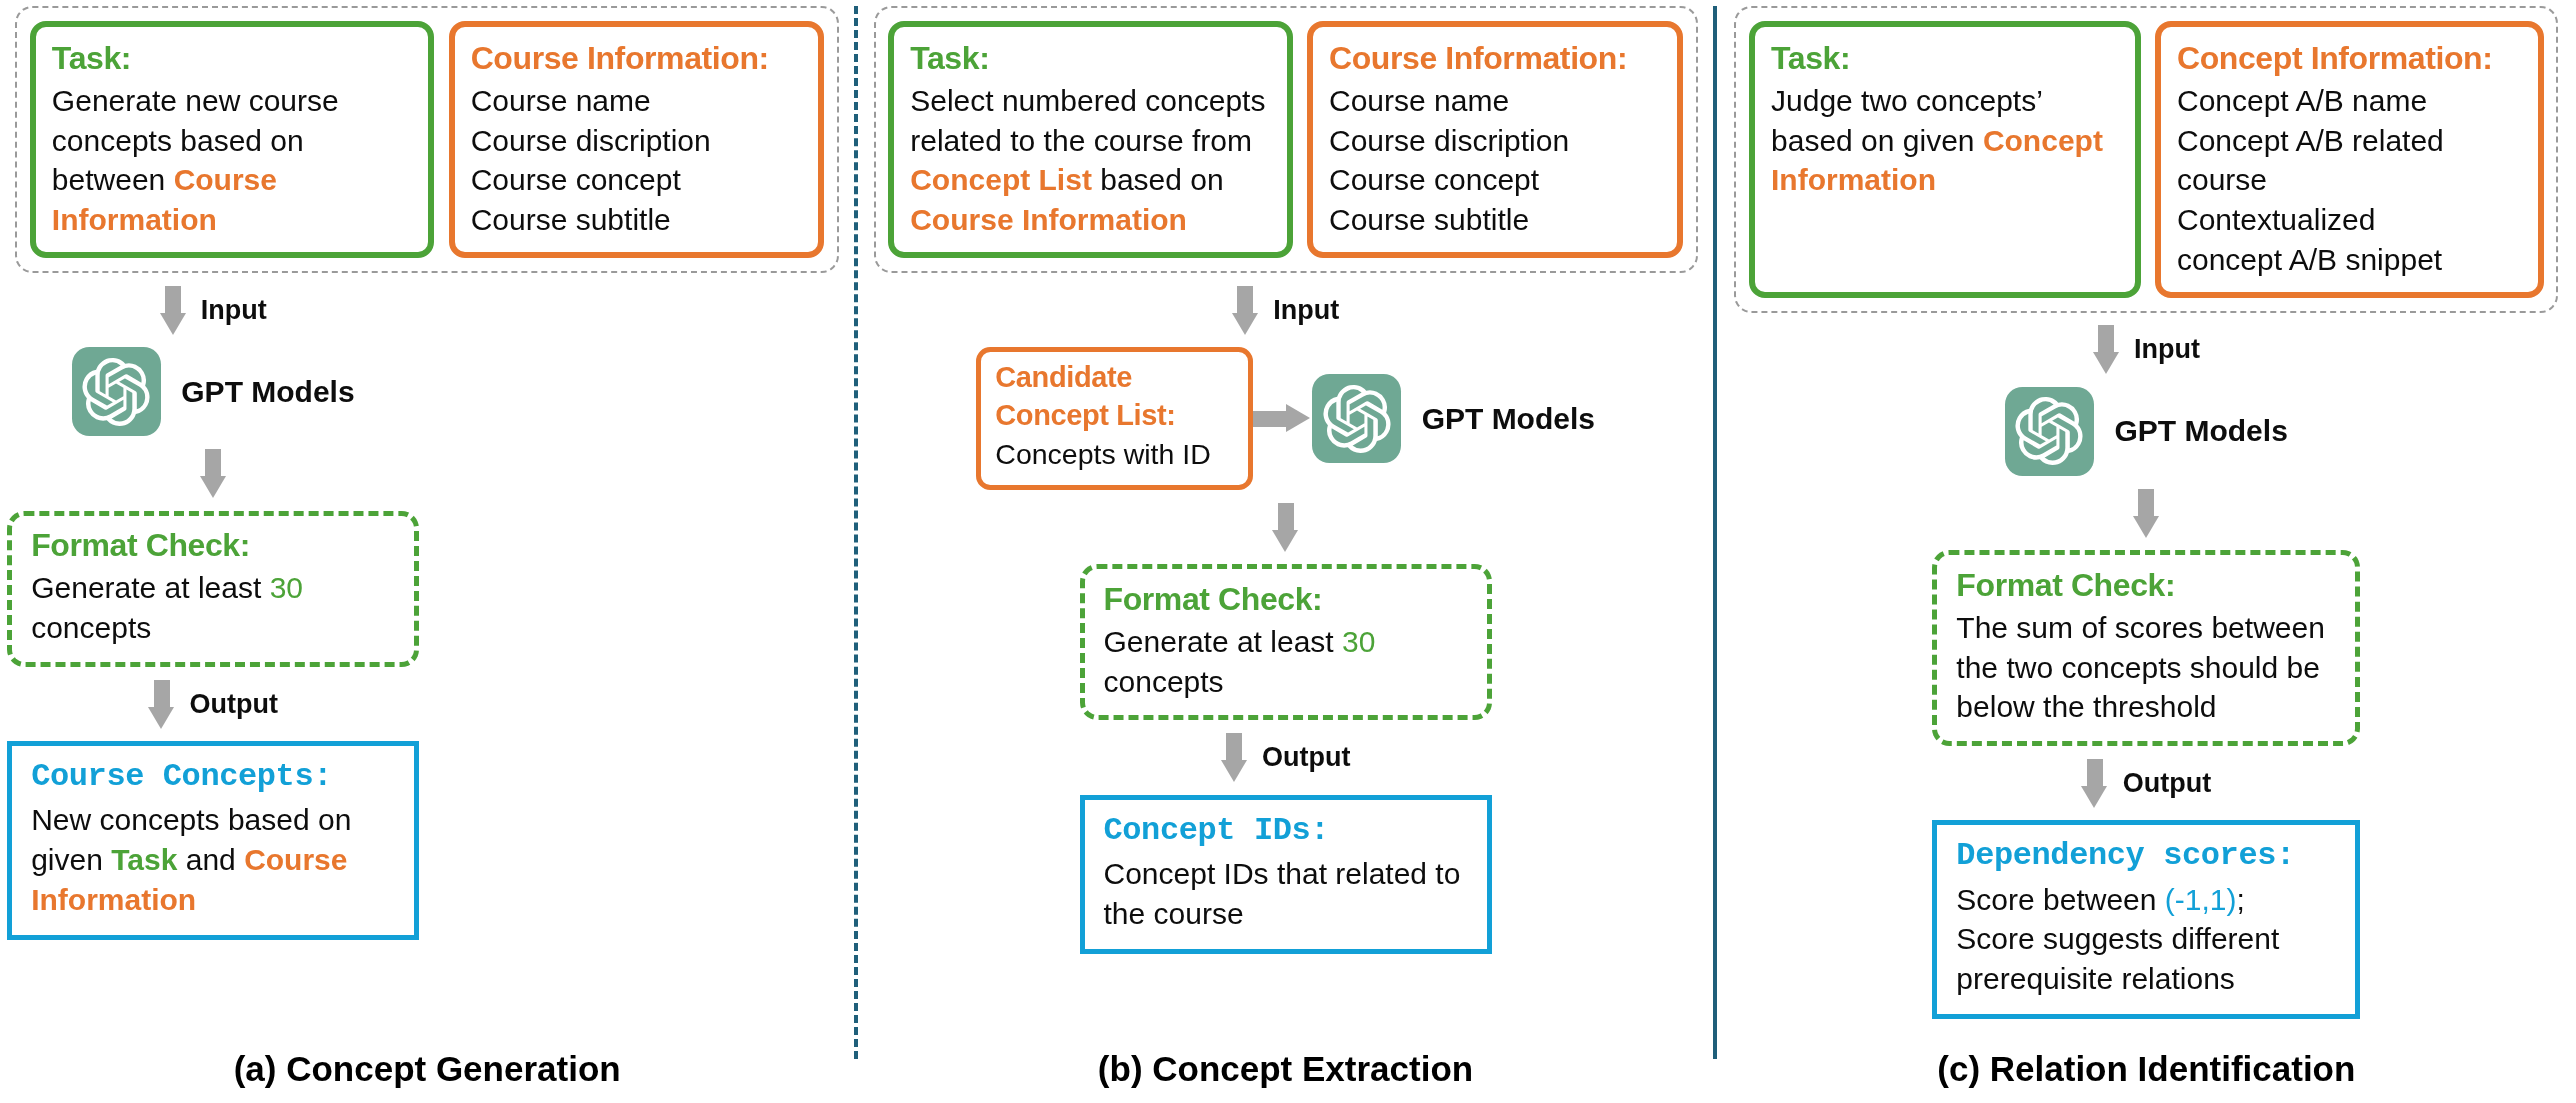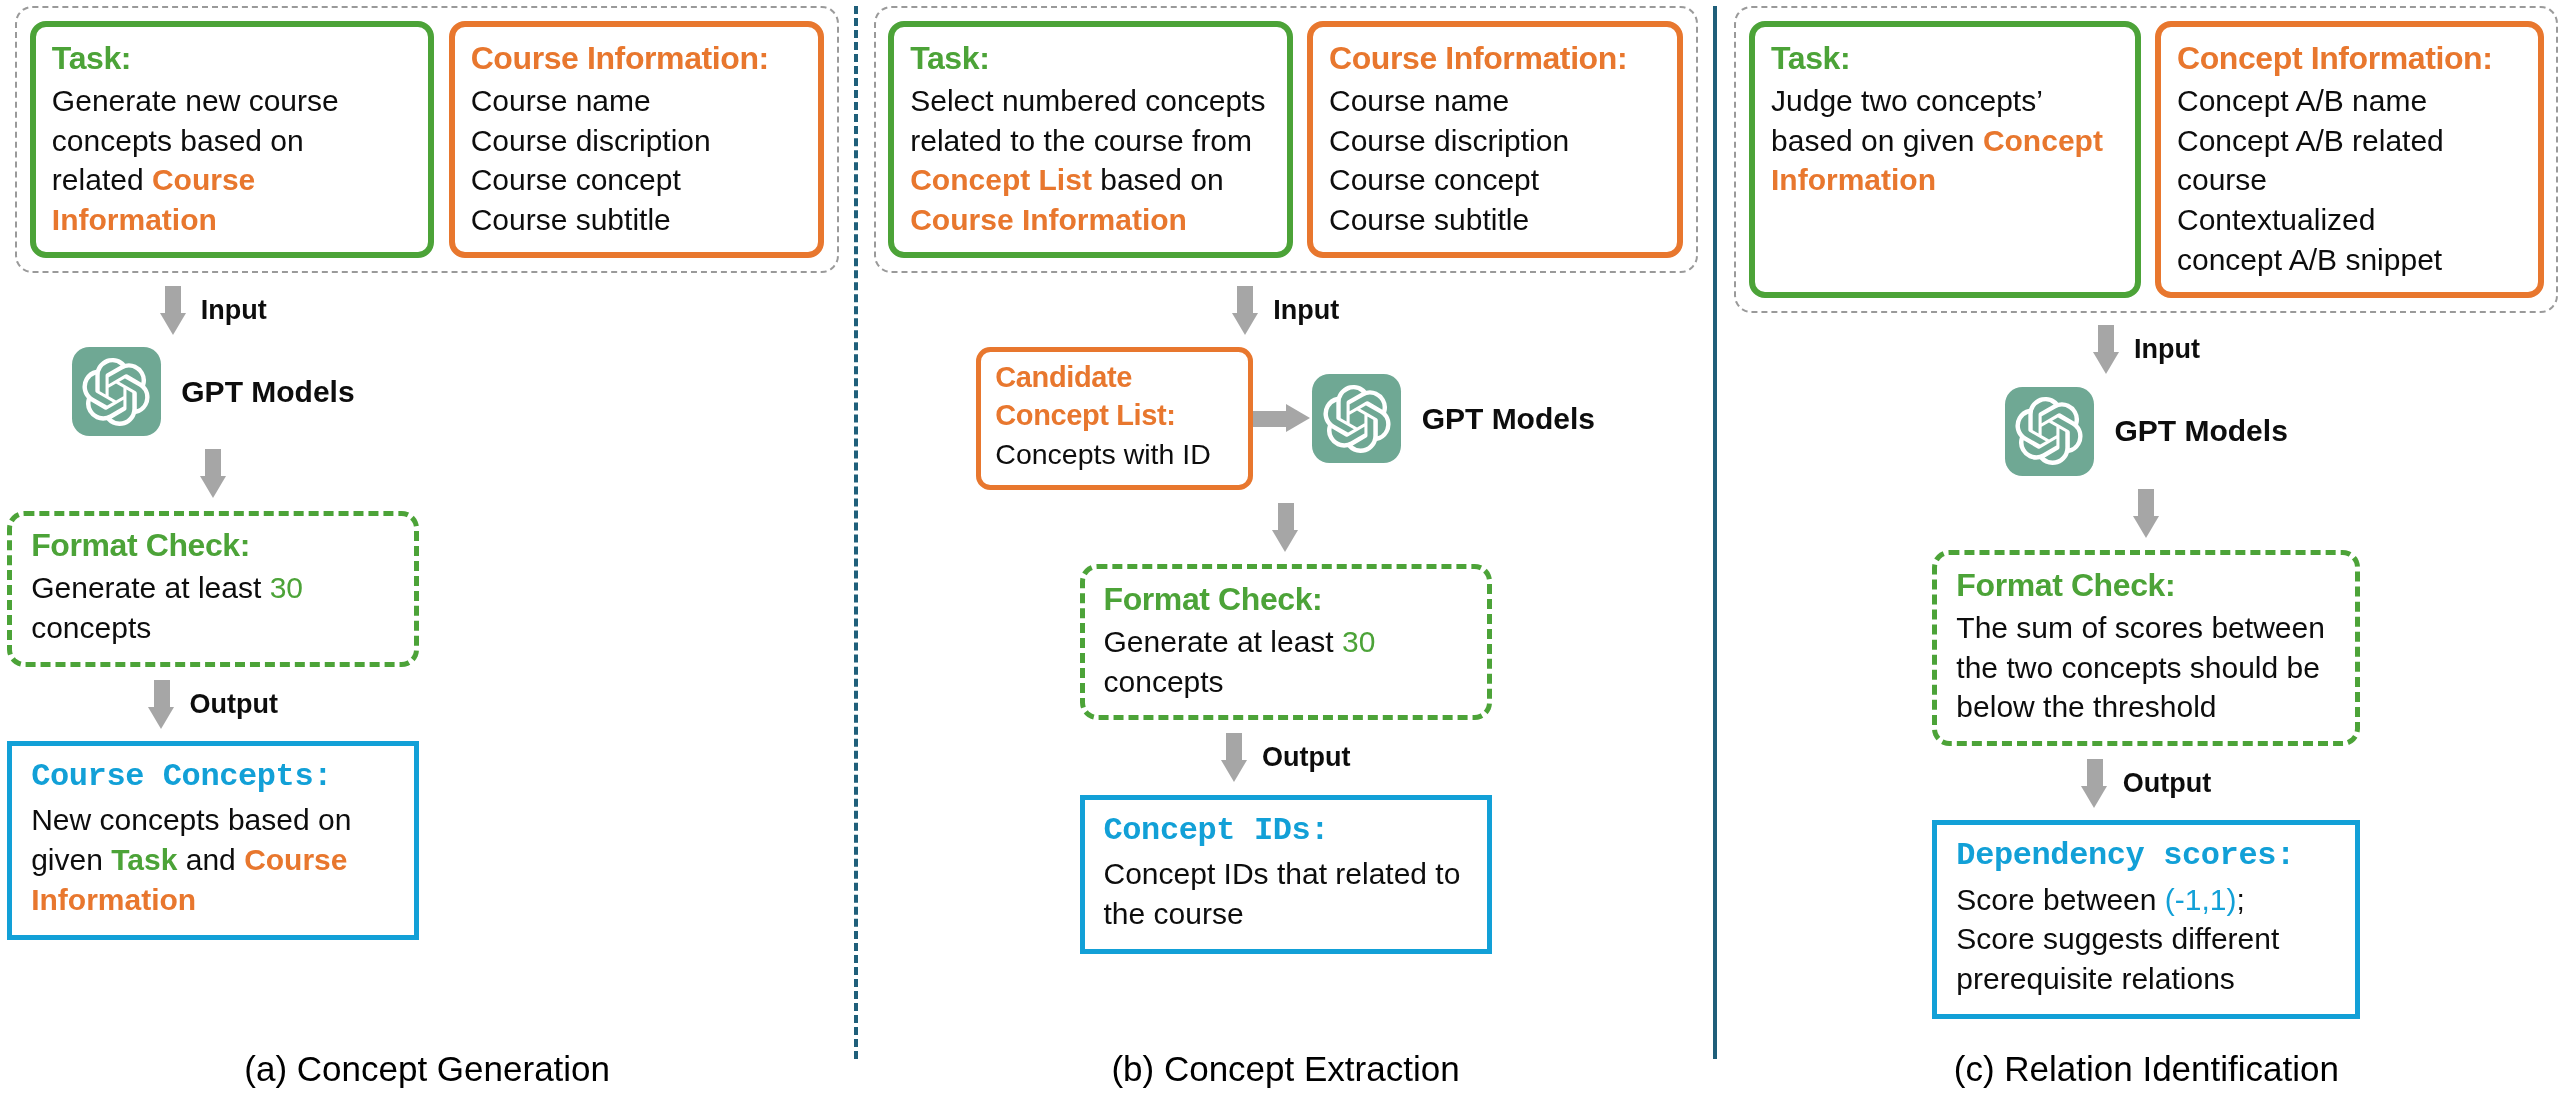--- a/index.html
+++ b/index.html
@@ -222,21 +222,21 @@
     box-sizing: border-box;
     padding: 11px 17.4px 16px 19px;
     background: #fff;
   }
   .panel-a .out-box { width: 412px; min-height: 150px; }
   .panel-b .out-box { width: 412px; min-height: 150px; }
   .panel-c .out-box { width: 428px; min-height: 150px; }
 
   .caption {
     font-size: 35px;
-    font-weight: normal;
+    font-weight: bold;
     color: #000;
     text-align: right;
     margin-top: auto;
     padding-bottom: 14.3px;
     white-space: nowrap;
   }
 
   .spacer-sm { height: 12.7px; }
 
   .panel-a .arrow-row,
@@ -251,21 +251,21 @@
 </head>
 <body>
 
 <div class="figure">
     <div class="panel panel-a">
       <div class="prompt-group">
         <div class="card card-green task-card">
           <div class="card-title t-green">Task:</div>
           <div class="card-line"><span class="">Generate new course</span></div>
           <div class="card-line"><span class="">concepts based on</span></div>
-          <div class="card-line"><span class="">related </span><span class="em-orange">Course</span></div>
+          <div class="card-line"><span class="">between </span><span class="em-orange">Course</span></div>
           <div class="card-line"><span class="em-orange">Information</span></div>
         </div>
         <div class="card card-orange info-card">
           <div class="card-title t-orange">Course Information:</div>
           <div class="card-line"><span class="">Course name</span></div>
           <div class="card-line"><span class="">Course discription</span></div>
           <div class="card-line"><span class="">Course concept</span></div>
           <div class="card-line"><span class="">Course subtitle</span></div>
         </div>
       </div>

